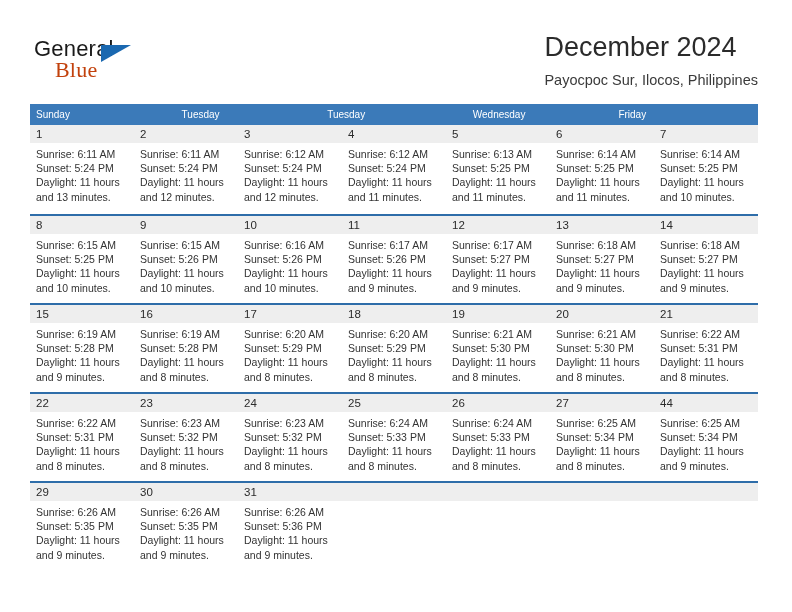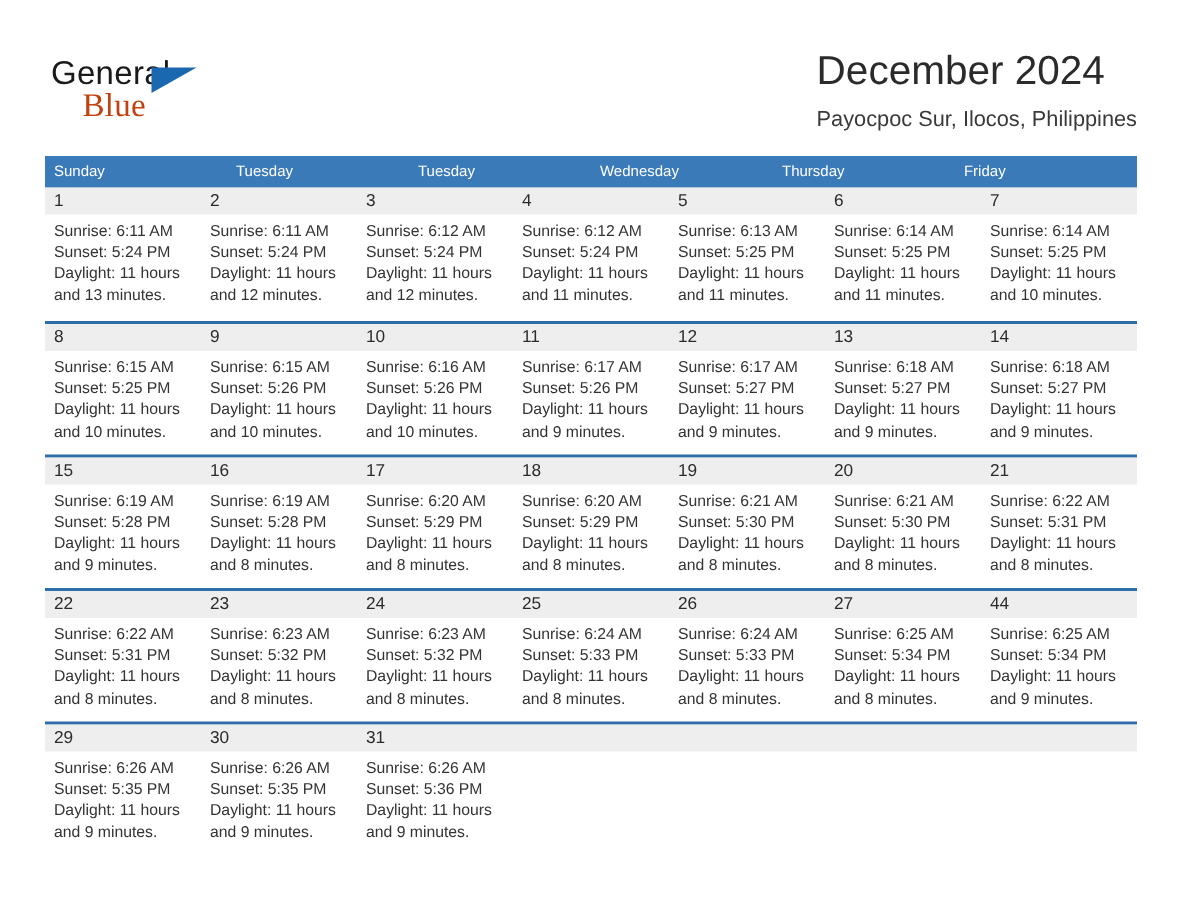--- a/index.html
+++ b/index.html
@@ -171,21 +171,20 @@
     </div>
 
   </div>
 
   <div class="calendar">
     <div class="weekday-row" id="weekday-row">
         <div class="weekday">Sunday</div>
         <div class="weekday">Tuesday</div>
         <div class="weekday">Tuesday</div>
         <div class="weekday">Wednesday</div>
-        <div class="weekday">Thursday</div>
         <div class="weekday">Friday</div>
       </div>
     <div id="weeks-container">
         <div class="week-row first">
           <div class="day-cell">
             <div class="day-num-band">
               <span class="day-num">1</span>
             </div>
             <div class="day-body">
               <div class="day-line">Sunrise: 6:11 AM</div>

